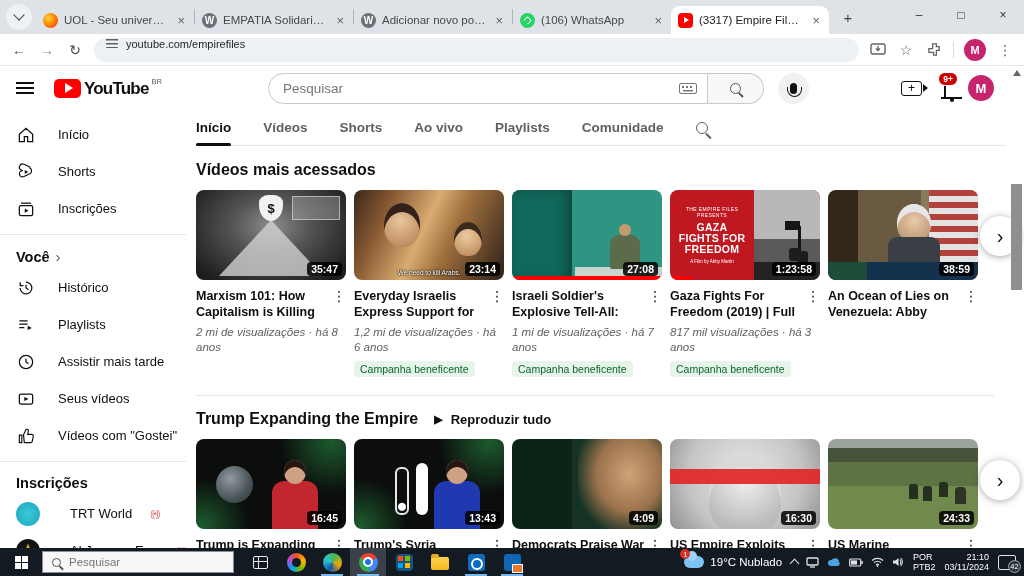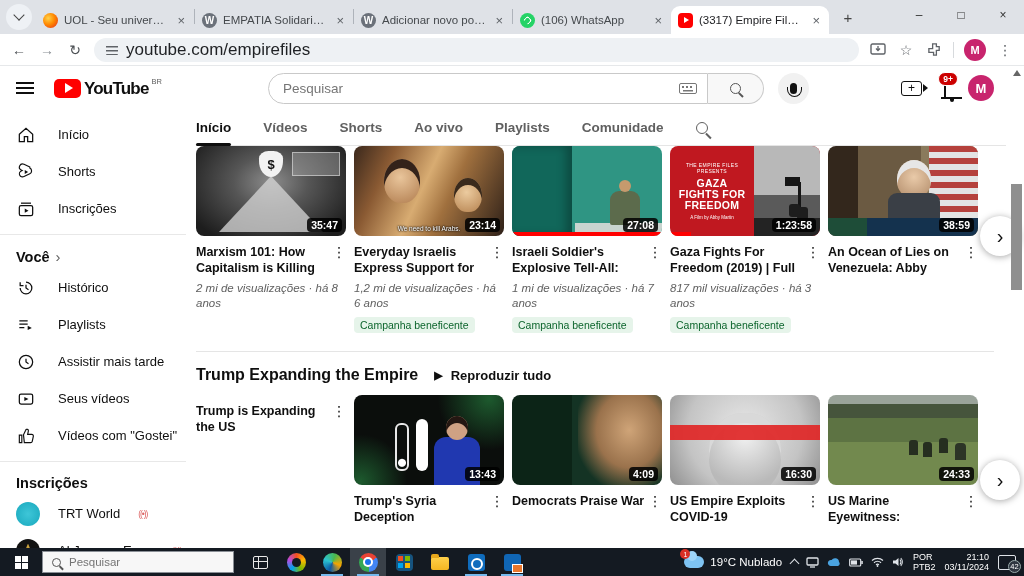--- a/index.html
+++ b/index.html
@@ -23,21 +23,21 @@
   .fav.yt{background:#f00;border-radius:4px;}
   .yt-tri{width:0;height:0;border-left:5px solid #fff;border-top:3px solid transparent;border-bottom:3px solid transparent;margin-left:1px;}
   .newtab{width:26px;height:26px;margin:0 0 4px 6px;display:flex;align-items:center;justify-content:center;font-size:15px;color:#444;}
   .wincontrols{position:absolute;right:0;top:0;height:30px;display:flex;}
   .wc{width:42px;height:100%;display:flex;align-items:center;justify-content:center;font-size:12px;color:#333;}
 
   
   .toolbar{height:32px;background:#fff;display:flex;align-items:center;padding:0 10px;gap:10px;border-bottom:1px solid #e6e8ea;}
   .navbtn{font-size:14px;color:#4a4e52;width:18px;text-align:center;}
   .navbtn.fwd{color:#8a8f94;}
-  .omnibox{flex:1;height:24px;background:#eef1f4;border-radius:13px;display:flex;align-items:center;gap:8px;padding:0 12px;font-size:17px;color:#1f2124;}
+  .omnibox{flex:1;height:24px;background:#eef1f4;border-radius:13px;display:flex;gap:8px;padding:0 12px;font-size:11px;color:#1f2124;}
   .tuneico{width:12px;height:10px;background:linear-gradient(#5f6368 0 0) 0 1px/12px 1.5px no-repeat,linear-gradient(#5f6368 0 0) 0 5px/12px 1.5px no-repeat,linear-gradient(#5f6368 0 0) 0 9px/12px 1.5px no-repeat;border-radius:1px;}
   .tb-ico{width:18px;height:16px;display:flex;align-items:center;justify-content:center;color:#5f6368;font-size:14px;}
   .avatar-sm{width:22px;height:22px;border-radius:50%;background:#c8246d;color:#fff;font-size:11px;font-weight:bold;display:flex;align-items:center;justify-content:center;}
   .sep-v{width:1px;height:16px;background:#d7dadd;}
 
   
   .ytheader{height:44px;display:flex;align-items:center;padding:0 16px;background:#fff;position:relative;}
   .hamb{width:18px;height:12px;border-top:2px solid #0f0f0f;border-bottom:2px solid #0f0f0f;background:linear-gradient(#0f0f0f 0 0) center/100% 2px no-repeat;margin-right:20px;}
   .ytlogo{display:flex;align-items:flex-start;gap:3px;}
   .ytlogo .mark{width:27px;height:19px;background:#f00;border-radius:5px;display:flex;align-items:center;justify-content:center;}
@@ -71,21 +71,21 @@
   .srow svg{flex:0 0 20px;}
   .sdiv{border-top:1px solid #e8e8e8;margin:7px 0;}
   .shead{padding:6px 0 4px 16px;font-size:14.5px;font-weight:bold;color:#0f0f0f;display:flex;align-items:center;gap:6px;}
   .shead .chev{font-size:15px;font-weight:normal;color:#606060;}
   .subrow{height:37px;display:flex;align-items:center;gap:18px;padding-left:16px;font-size:13px;color:#0f0f0f;}
   .subav{width:24px;height:24px;border-radius:50%;flex:0 0 24px;}
   .subav.trt{background:radial-gradient(circle at 50% 50%,#3ec6d8 0%,#18a8bd 100%);}
   .subav.aj{background:#121212;position:relative;}
   .subav.aj::after{content:"";position:absolute;left:7px;top:5px;width:10px;height:12px;background:#c9a03c;clip-path:polygon(50% 0,100% 100%,0 100%);border-radius:2px;}
   .subav.mk{background:linear-gradient(140deg,#c8b49a 0 45%,#6a5038 45% 100%);}
-  .subname{flex:0 1 auto;white-space:nowrap;overflow:hidden;text-overflow:ellipsis;max-width:96px;}
+  .subname{flex:0 1 auto;white-space:nowrap;overflow:hidden;text-overflow:ellipsis;max-width:96px;margin-left:12px;}
   .liveico{color:#d66; font-size:8.5px;letter-spacing:-1px;}
 
   .main{flex:1;position:relative;padding-left:10px;}
   .chtabs{display:flex;align-items:center;gap:32px;height:36px;border-bottom:1px solid #e5e5e5;margin-right:18px;font-size:13.5px;font-weight:bold;color:#606060;}
   .chtab{position:relative;height:100%;display:flex;align-items:center;}
   .chtab.active{color:#0f0f0f;}
   .chtab.active::after{content:"";position:absolute;left:0;right:0;bottom:-1px;height:3px;background:#0f0f0f;border-radius:2px;}
   .chsearch{width:12px;height:12px;border:1.6px solid #606060;border-radius:50%;position:relative;}
   .chsearch::after{content:"";position:absolute;right:-5px;bottom:-4px;width:7px;height:1.8px;background:#606060;transform:rotate(45deg);}
 
@@ -391,20 +391,21 @@
     <div class="chtabs">
       <span class="chtab active">Início</span>
       <span class="chtab">Vídeos</span>
       <span class="chtab">Shorts</span>
       <span class="chtab">Ao vivo</span>
       <span class="chtab">Playlists</span>
       <span class="chtab">Comunidade</span>
       <span class="chsearch"></span>
     </div>
 
+    <div class="sectitle">Vídeos mais acessados</div>
 
     <div class="cards">
 
       <div class="card">
         <div class="thumb t11">
           <span class="bag">$</span>
           <span class="dur">35:47</span>
         </div>
         <div class="trow">
           <div class="vtitle">Marxism 101: How Capitalism is Killing Itself...</div>
@@ -481,20 +482,24 @@
       <span class="t">Trump Expanding the Empire</span>
       <span class="playall">
         <span class="tri">▶</span>
         <span>Reproduzir tudo</span>
       </span>
     </div>
 
     <div class="cards">
 
       <div class="card">
+        <div class="thumb t21">
+          <i class="person pr"></i>
+          <span class="dur">16:45</span>
+        </div>
         <div class="trow">
           <div class="vtitle">Trump is Expanding the US</div>
           <div class="kebab">⋮</div>
         </div>
       </div>
 
       <div class="card">
         <div class="thumb t22">
           <i class="person pb"></i>
           <span class="dur">13:43</span>

